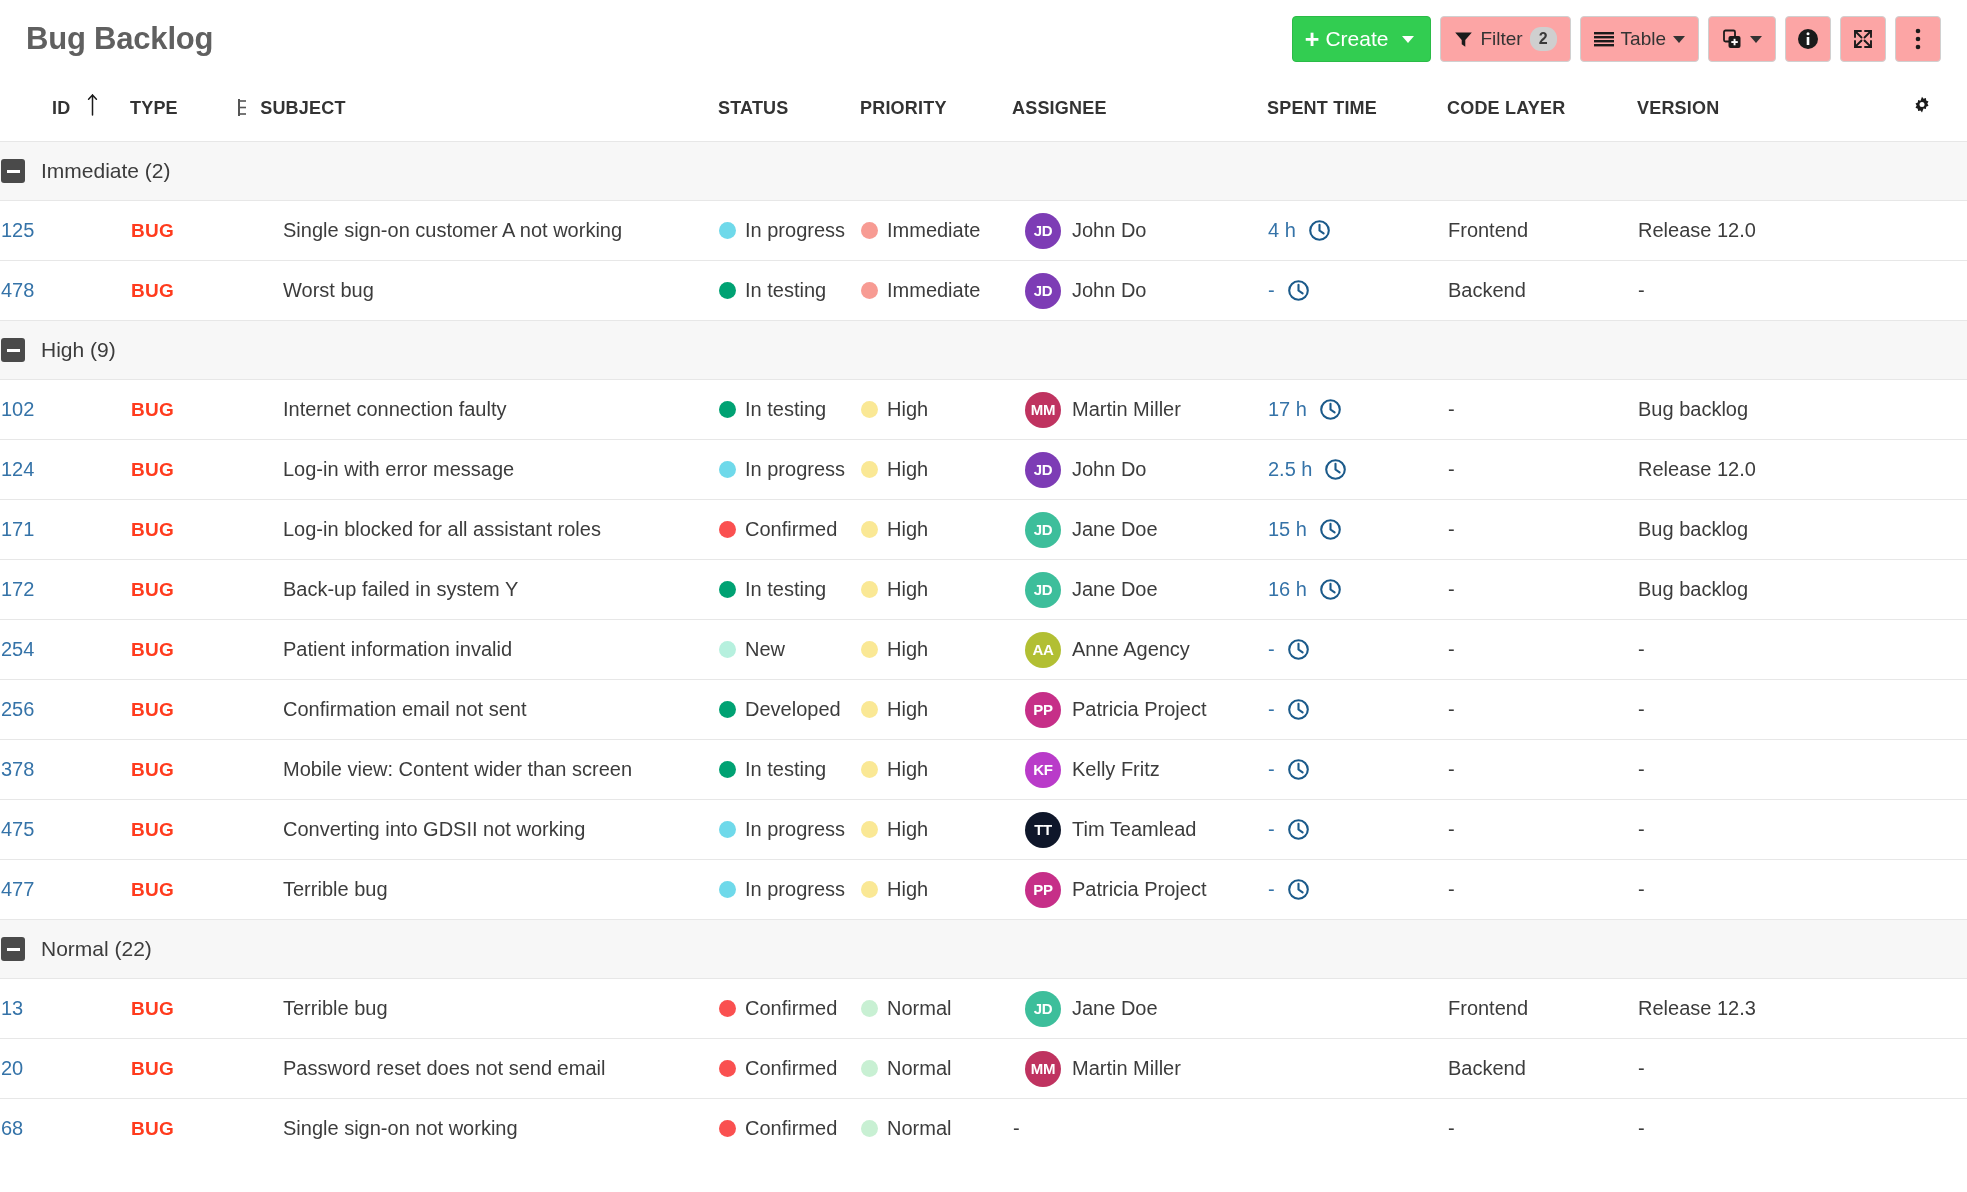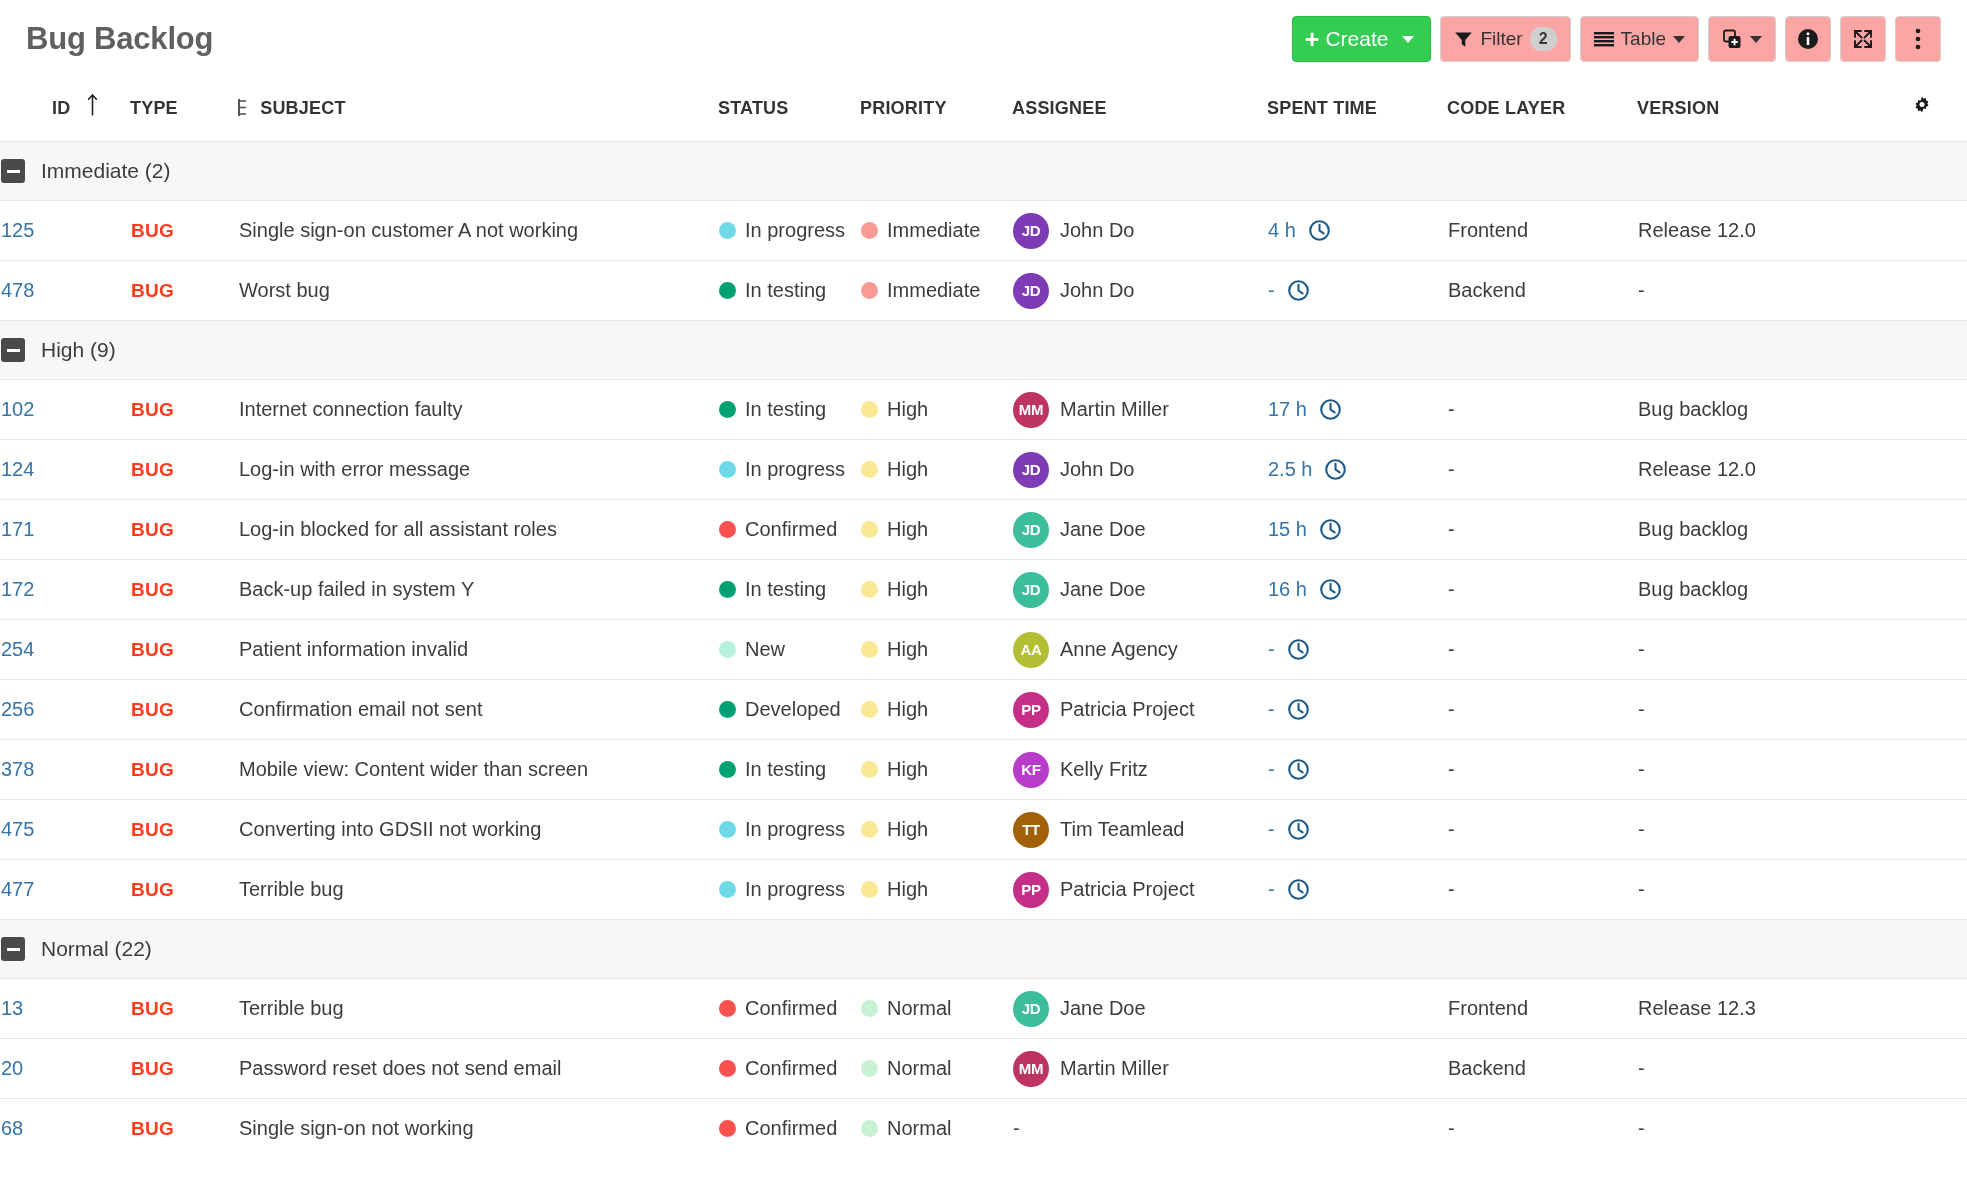--- a/index.html
+++ b/index.html
@@ -113,21 +113,21 @@
     top: 2px;
   }
   .hier-icon { margin-right: 8px; position: relative; top: 2px; }
   .gear-head { display: inline-block; }
 
   tbody tr.row { height: 60px; border-top: 1px solid #e7e7e7; }
   tbody tr.row td { font-size: 20px; color: #3c3c3c; vertical-align: middle; }
   td.id-cell { }
   .id-link { color: #3573a8; text-decoration: none; font-size: 20px; cursor: pointer; }
   .type-bug { color: #ff3b1d; font-weight: bold; font-size: 19px; letter-spacing: 0.3px; margin-top: 24px; }
-  .subject-text { color: #3c3c3c; }
+  .subject-text { color: #3c3c3c; margin-left: 44px; }
 
   
   tr.group-row { height: 59px; background: #f7f7f7; border-top: 1px solid #e7e7e7; border-bottom: 1px solid #e7e7e7; }
   .group-cell { }
   .group-inner { display: flex; align-items: center; gap: 16px; }
   .collapse-btn {
     width: 24px; height: 24px;
     background: #4a4a4a;
     border-radius: 3px;
     display: flex; align-items: center; justify-content: center;
@@ -145,20 +145,21 @@
   .assignee-cell { display: flex; align-items: center; gap: 11px; }
   .avatar {
     width: 36px; height: 36px;
     border-radius: 50%;
     color: #fff;
     font-size: 15px;
     font-weight: bold;
     display: flex; align-items: center; justify-content: center;
     flex: 0 0 auto;
     letter-spacing: -0.3px;
+    margin-left: 12px;
   }
   .assignee-name { font-size: 20px; color: #3c3c3c; }
 
   
   .spent-cell { display: flex; align-items: center; gap: 12px; }
   .spent-link { color: #3573a8; text-decoration: none; font-size: 20px; cursor: pointer; }
   .clock { flex: 0 0 auto; display: block; }
   .dash { color: #3c3c3c; }
 </style>
 </head>
@@ -660,21 +661,21 @@
           </div>
         </td>
         <td>
           <div class="dot-cell">
             <span class="dot" style="background:#fae895"></span>
             <span>High</span>
           </div>
         </td>
         <td>
           <div class="assignee-cell">
-            <span class="avatar" style="background:#a16207">TT</span>
+            <span class="avatar" style="background:#0f172a">TT</span>
             <span class="assignee-name">Tim Teamlead</span>
           </div>
         </td>
         <td>
           <div class="spent-cell">
             <a class="spent-link">-</a>
             <svg class="clock" width="23" height="23" viewBox="0 0 23 23">
               <circle cx="11.5" cy="11.5" r="9.3" fill="none" stroke="#1b5a8a" stroke-width="2.1"></circle>
               <path d="M11.5 5.8V11.5L15.6 14.4" stroke="#1b5a8a" stroke-width="2.1" fill="none" stroke-linecap="round"></path>
             </svg>

